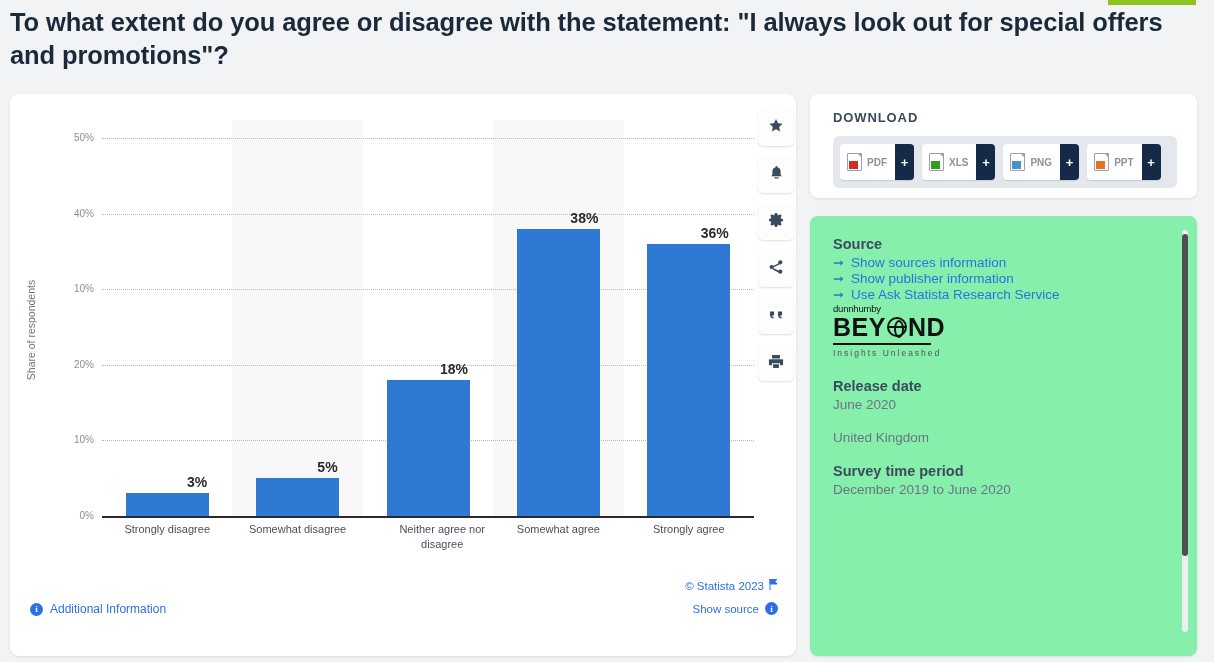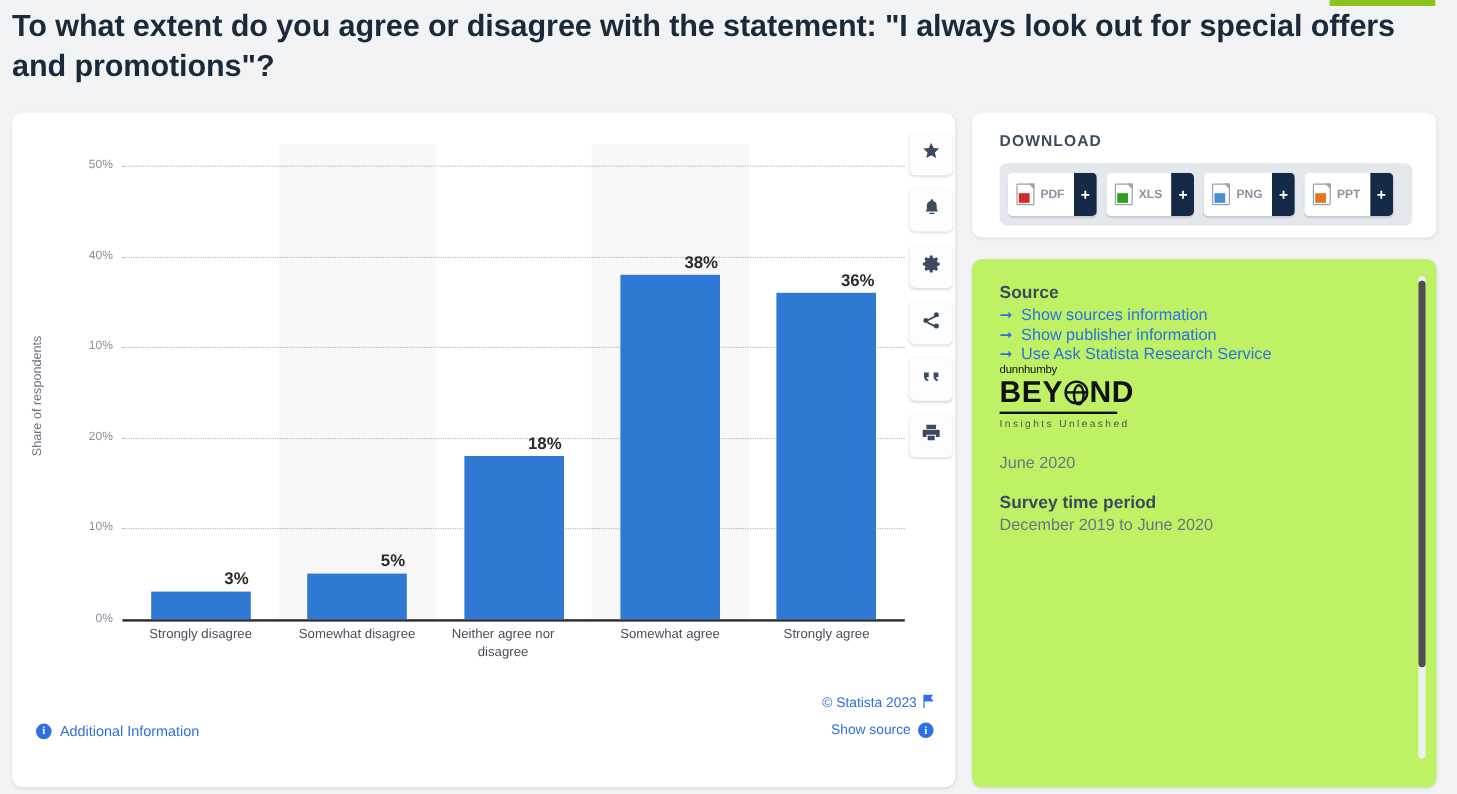--- a/index.html
+++ b/index.html
@@ -149,21 +149,21 @@
     border-color: transparent #9aa2ae transparent transparent;
   }
   .file-badge {
     position: absolute; left: 1px; bottom: 1px;
     width: 9px; height: 8px;
   }
 
   .info-card {
     position: absolute; left: 810px; top: 216px;
     width: 387px; height: 440px;
-    background: #bef264; border-radius: 8px;
+    background: #86efac; border-radius: 8px;
     box-shadow: 0 1px 3px rgba(0,0,0,0.09);
     overflow: hidden;
   }
   .info-inner { position: absolute; left: 23px; top: 20px; width: 320px; }
   .info-h {
     font-size: 14.5px; font-weight: bold; color: #3c4a5e;
     margin-bottom: 3px;
   }
   .info-v { font-size: 13.5px; color: #6b7483; margin-bottom: 18px; }
   .src-link {
@@ -250,21 +250,21 @@
         <div class="axis-line"></div>
         <div class="ylabel-title">Share of respondents</div>
         <div class="bar" title="Strongly disagree: 3%" style="left: 115.7px; width: 83px; top: 399.32px; height: 22.68px; background: rgb(47, 120, 212);"></div>
         <div class="bar-value" style="left: 117.2px; width: 80px; top: 380.32px;">3%</div>
         <div class="cat-label" style="left: 95px; width: 124.4px;">Strongly disagree</div>
         <div class="bar" title="Somewhat disagree: 5%" style="left: 246.1px; width: 83px; top: 384.2px; height: 37.8px; background: rgb(47, 120, 212);"></div>
         <div class="bar-value" style="left: 247.6px; width: 80px; top: 365.2px;">5%</div>
         <div class="cat-label" style="left: 225.4px; width: 124.4px;">Somewhat disagree</div>
         <div class="bar" title="Neither agree nor disagree: 18%" style="left: 376.5px; width: 83px; top: 285.92px; height: 136.08px; background: rgb(47, 120, 212);"></div>
         <div class="bar-value" style="left: 378px; width: 80px; top: 266.92px;">18%</div>
-        <div class="cat-label" style="left: 347px; width: 124.4px;">Neither agree nor disagree</div>
+        <div class="cat-label" style="left: 370px; width: 124.4px;">Neither agree nor disagree</div>
         <div class="bar" title="Somewhat agree: 38%" style="left: 506.9px; width: 83px; top: 134.72px; height: 287.28px; background: rgb(47, 120, 212);"></div>
         <div class="bar-value" style="left: 508.4px; width: 80px; top: 115.72px;">38%</div>
         <div class="cat-label" style="left: 486.2px; width: 124.4px;">Somewhat agree</div>
         <div class="bar" title="Strongly agree: 36%" style="left: 637.3px; width: 83px; top: 149.84px; height: 272.16px; background: rgb(47, 120, 212);"></div>
         <div class="bar-value" style="left: 638.8px; width: 80px; top: 130.84px;">36%</div>
         <div class="cat-label" style="left: 616.6px; width: 124.4px;">Strongly agree</div>
       </div>
 
     <div class="toolbar" id="toolbar">
         <div class="tool-btn" title="Favorite">
@@ -384,21 +384,23 @@
           <span>Use Ask Statista Research Service</span>
         </div>
         <div class="logo-dh">dunnhumby</div>
         <div class="logo-beyond">
           <span>BEY</span>
           <span class="globe"></span>
           <span>ND</span>
         </div>
         <div class="logo-rule"></div>
         <div class="logo-tag">Insights Unleashed</div>
+        <div class="info-h">Release date</div>
         <div class="info-v">June 2020</div>
+        <div class="info-v">United Kingdom</div>
         <div class="info-h">Survey time period</div>
         <div class="info-v">December 2019 to June 2020</div>
       </div>
     <div class="sb-track"></div>
     <div class="sb-thumb"></div>
   </div>
 
 </div>
 
 </body></html>

